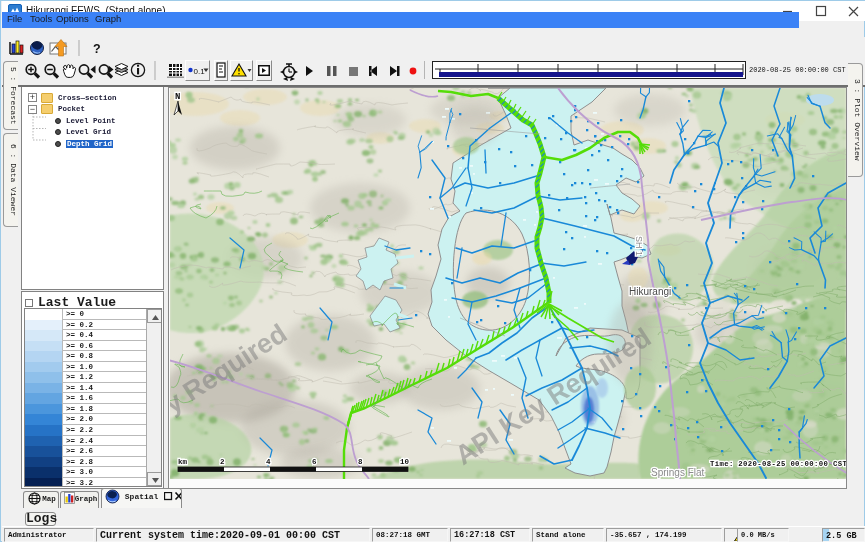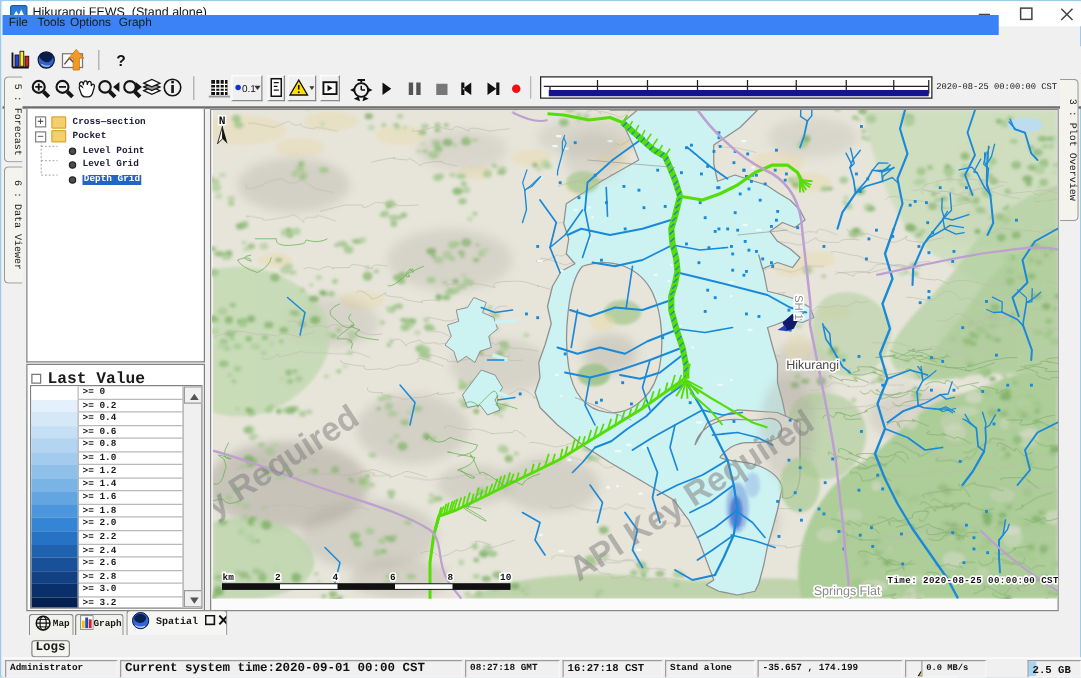--- a/index.html
+++ b/index.html
@@ -41,21 +41,21 @@
 .lsw{position:absolute;left:0;top:0;width:38px;height:10.55px;border-right:1px solid #b9b9b9}
 .llab{position:absolute;left:41px;top:1px;font-size:7.5px;font-weight:bold;color:#1a1a1a}
 #legsb{position:absolute;right:0px;top:0px;width:15px;height:177px;background:#f0f0f0;border-left:1px solid #aaa}
 .sbbtn{position:absolute;left:0;width:15px;height:14px;background:#f0f0f0;border:1px solid #9a9a9a}
 .sbbtn svg{position:absolute;left:3px;top:4px}
 #mappanel{position:absolute;left:167px;top:86px;width:679px;height:402px;background:#fbfbfb;border:1px solid #888}
 #mapcv{position:absolute;left:1px;top:0px;width:676px;height:391px;overflow:hidden}
 .btab{position:absolute;background:#f1f1ee;border:1px solid #8a8a8a;border-bottom:none;
  border-radius:3px 3px 0 0;font-size:9px;font-weight:bold;color:#1a1a1a;text-align:center;white-space:nowrap;overflow:hidden}
 #logsbtn{position:absolute;left:24px;top:511px;width:31px;height:14px;background:#f4f4f1;border:1px solid #8a8a8a;
- border-radius:3px;font-size:10px;font-weight:bold;color:#1a1a1a;text-align:center;line-height:12px}
+ border-radius:3px;font-size:13px;font-weight:bold;color:#1a1a1a;text-align:center;line-height:12px}
 #statusbar{position:absolute;left:1px;top:525px;width:863px;height:16px;background:#f0f0f0;border-top:1px solid #fff}
 .scell{position:absolute;top:1px;height:14px;background:#f0f0f0;border:1px solid;
  border-color:#9d9d9d #f6f6f6 #f6f6f6 #9d9d9d;font-size:8.5px;font-weight:bold;color:#111;
  padding:2px 0 0 3px;white-space:nowrap;overflow:hidden}
 </style></head><body>
 <div id="win">
  <div id="titlebar">
   <div id="appicon">
         <svg width="12" height="12">
           <path d="M1,9 L4,3.5 L6,7 L8,2.5 L11,9 Z" fill="#fff"></path>

